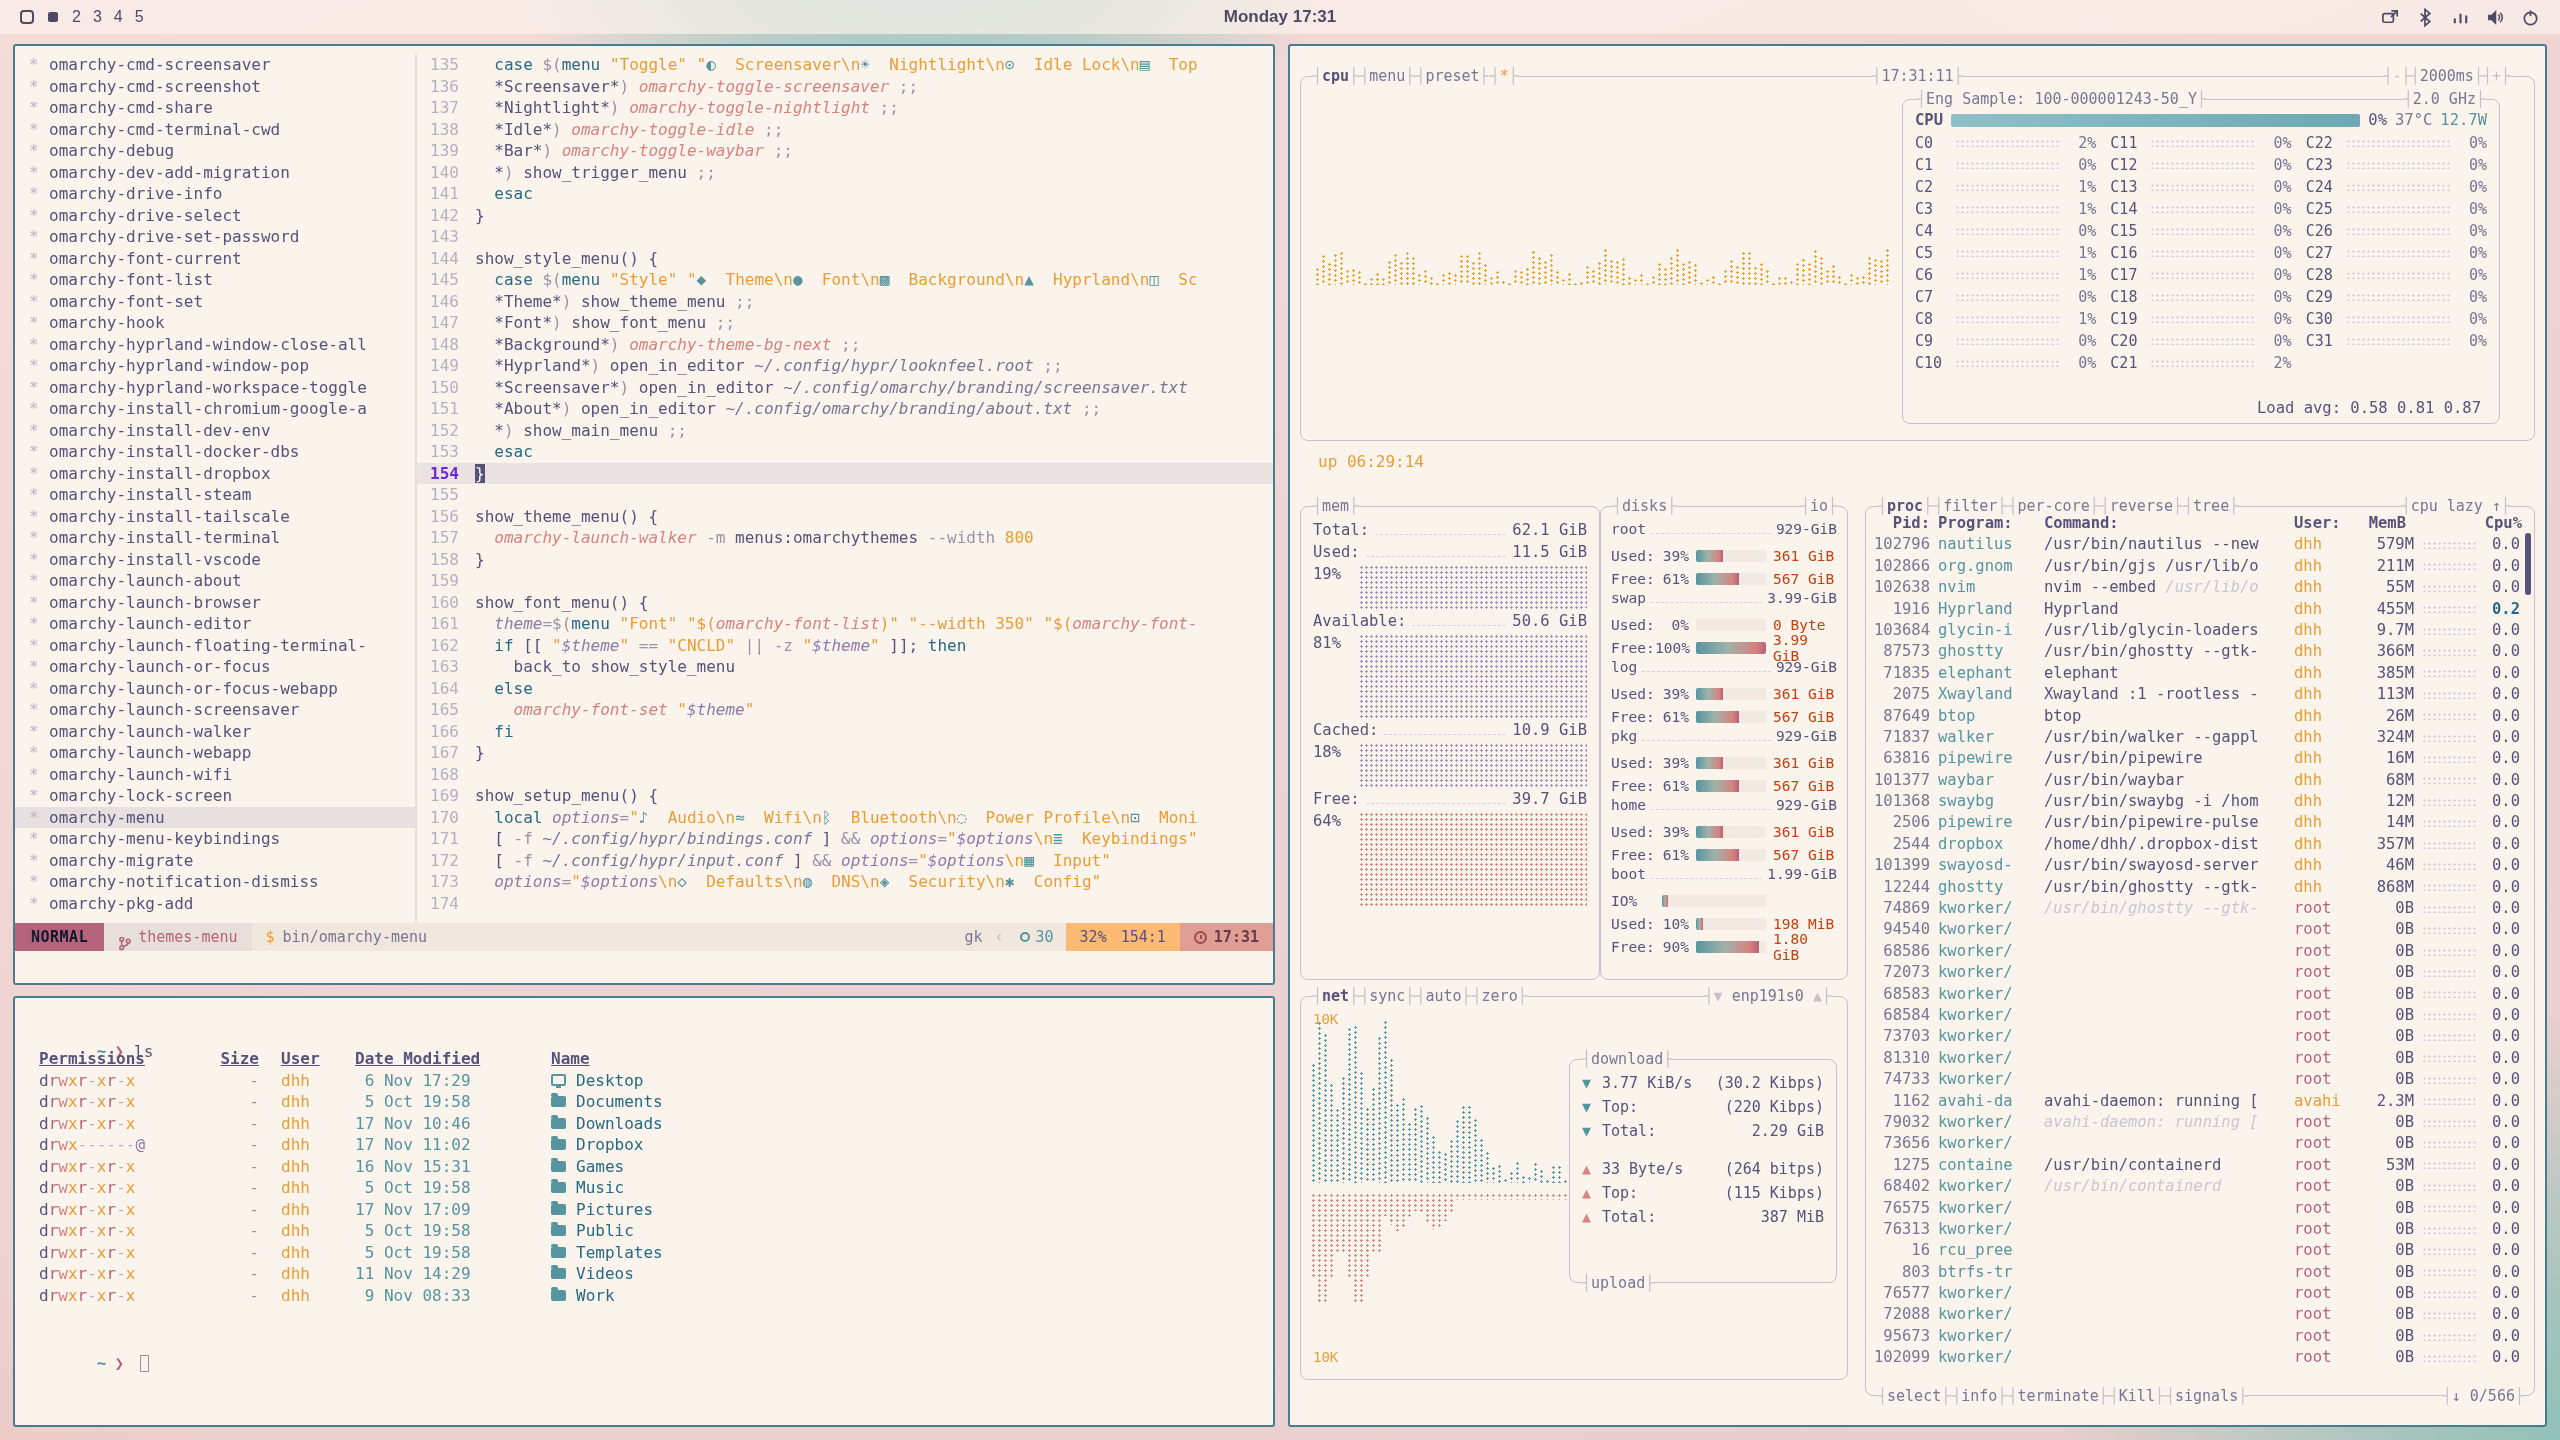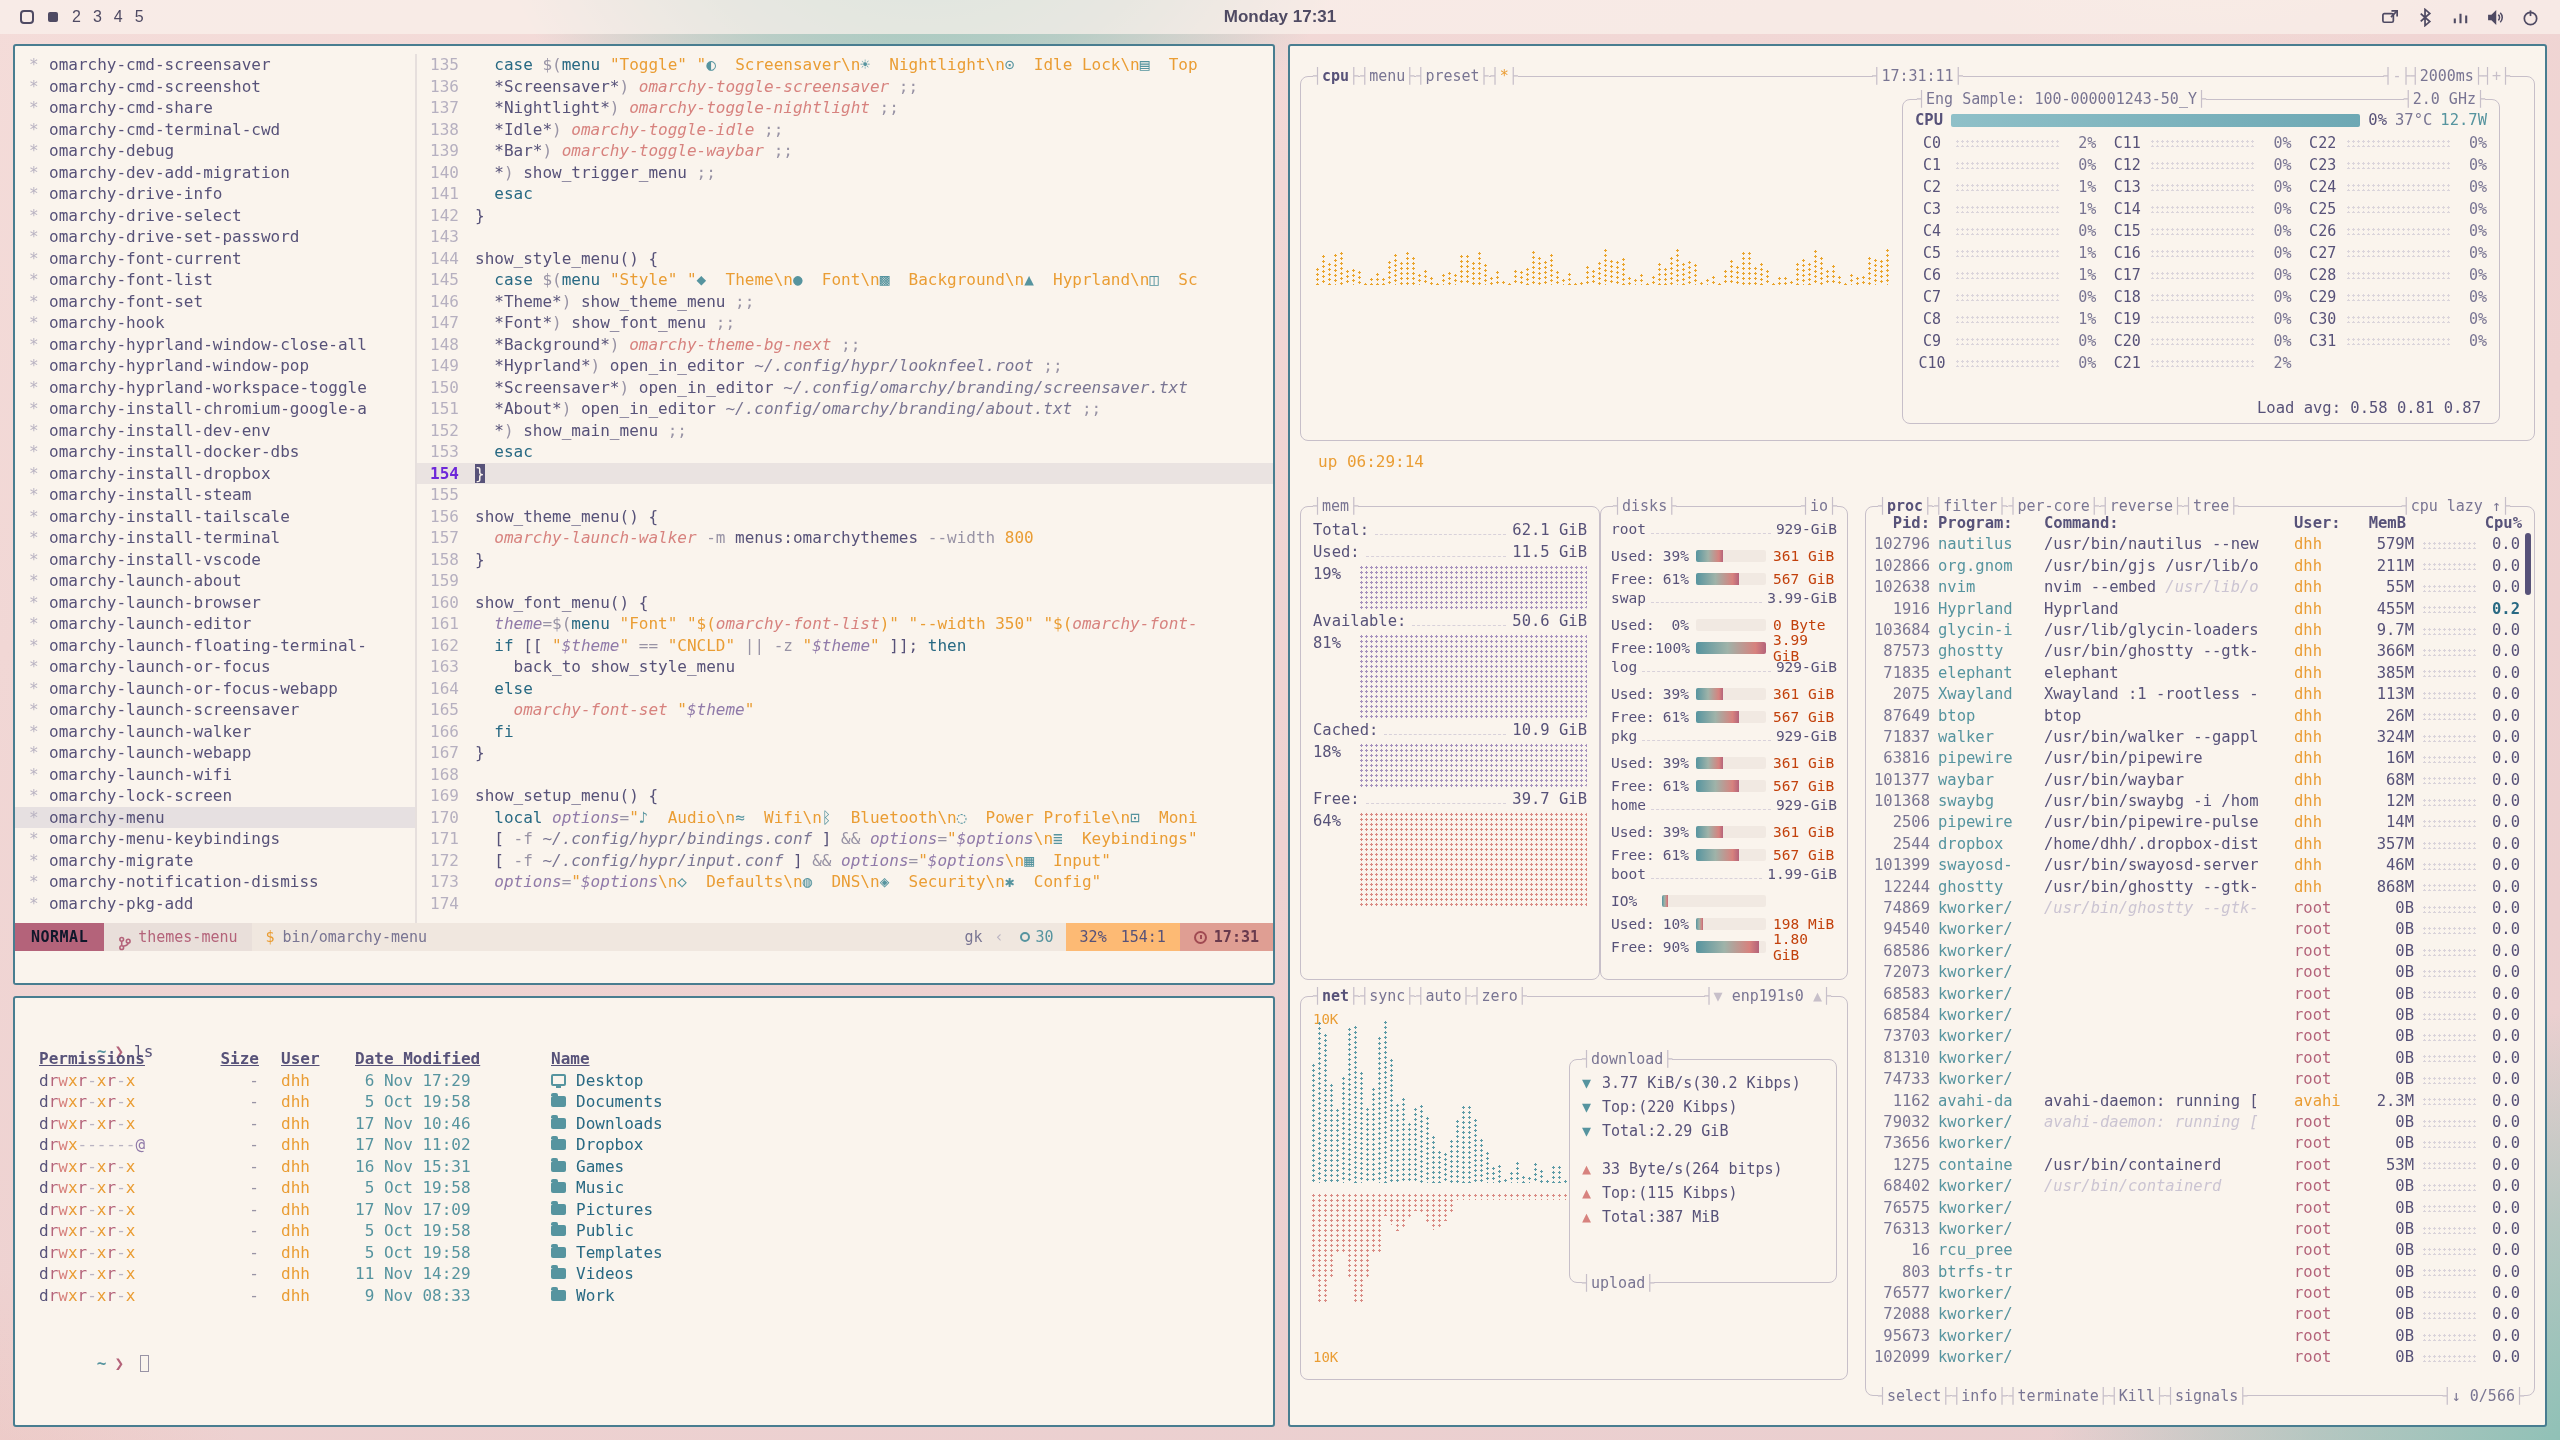--- a/index.html
+++ b/index.html
@@ -113,21 +113,21 @@
 
   .cpu-sub{ position:absolute; top:22px; right:34px; width:598px; bottom:16px; border:1.5px solid #c7bfc9; border-radius:8px; padding:8px 12px 6px; display:flex; flex-direction:column; font-size:15.5px; }
   .cpu-row{ display:flex; align-items:center; gap:8px; height:24px; flex:none; }
   .cpu-lab{ font-weight:700; color:#575279; }
   .cpu-bar{ flex:1; height:13px; background:#efe6df; border-radius:2px; overflow:hidden; }
   .cpu-bar i{ display:block; height:100%; width:100%; background:linear-gradient(90deg,#8fc0c8,#6da8b4); }
   .cpu-temp{ color:#797593; } .cpu-pow{ color:#56949f; }
   .core-grid{ flex:1; display:flex; gap:14px; overflow:hidden; }
   .core-col{ flex:1; }
   .core-row{ display:flex; align-items:center; height:22px; font-size:15px; color:#575279; }
-  .cr-n{ width:34px; flex:none;text-align:center; }
+  .cr-n{ width:34px; flex:none; }
   .cr-l{ flex:1; height:8px; margin:0 6px; opacity:.8; }
   .cr-p{ width:30px; text-align:right; flex:none; color:#797593; }
   .load-row{ flex:none; text-align:right; color:#575279; font-size:15.5px; padding-right:6px; }
   .bt-up{ position:absolute; left:28px; top:406px; color:#ea9d34; font-size:16px; }
 
   .bt-mem{ left:10px; top:460px; width:300px; height:474px; padding:10px 12px; display:flex; flex-direction:column; font-size:15.5px; }
   .m-line{ display:flex; align-items:baseline; height:22px; flex:none; }
   .m-dash{ flex:1; border-bottom:1px dashed #d8d1da; margin:0 6px; height:12px; }
   .m-graph{ display:flex; flex:none; margin-bottom:3px; }
   .m-pct{ width:46px; flex:none; color:#575279; }
@@ -147,21 +147,21 @@
   .bt-net{ left:10px; top:950px; width:548px; height:384px; }
   .n-scale{ position:absolute; left:12px; color:#ea9d34; font-size:14px; }
   .net-top{ position:absolute; left:10px; right:10px; top:18px; height:168px; display:flex; align-items:flex-end; overflow:hidden; }
   .net-bottom{ position:absolute; left:10px; right:10px; top:196px; height:160px; display:flex; align-items:flex-start; overflow:hidden; }
   .dl-box{ position:absolute; right:10px; top:62px; width:268px; height:224px; border:1.5px solid #c7bfc9; border-radius:8px; background:#faf4ed; padding:14px 12px 8px; font-size:15px; }
   .n-row{ display:flex; align-items:baseline; height:24px; }
   .n-row.gap{ margin-top:14px; }
   .n-a{ width:20px; flex:none; }
   .n-a.down{ color:#56949f; } .n-a.up{ color:#d7827e; }
   .n-l{ color:#575279; }
-  .n-r{ flex:1; color:#575279; }
+  .n-r{ flex:1; text-align:right; color:#575279; }
 
   .bt-proc{ left:575px; top:460px; width:670px; height:890px; padding:6px 4px 4px 8px; }
   .p-head,.p-row{ display:grid; grid-template-columns:64px 106px 1fr 58px 62px 70px 46px; height:21.4px; line-height:21.4px; font-size:15.5px; white-space:pre; overflow:hidden; }
   .p-head span{ color:#575279; font-weight:700; }
   .p-head .ph-pid,.p-head .ph-mem,.p-head .ph-cpu{ text-align:right; padding-right:8px; }
   .p-pid{ text-align:right; padding-right:8px; color:#797593; }
   .p-prog{ color:#56949f; overflow:hidden; }
   .p-cmd{ color:#575279; overflow:hidden; }
   .p-cmd .ghost{ color:#cbc4d2; font-style:italic; }
   .p-user{ color:#ea9d34; }

